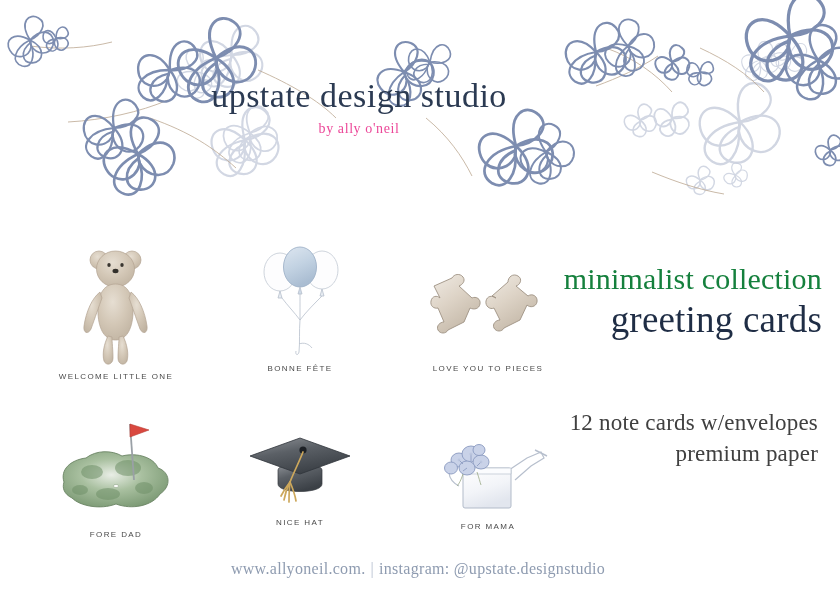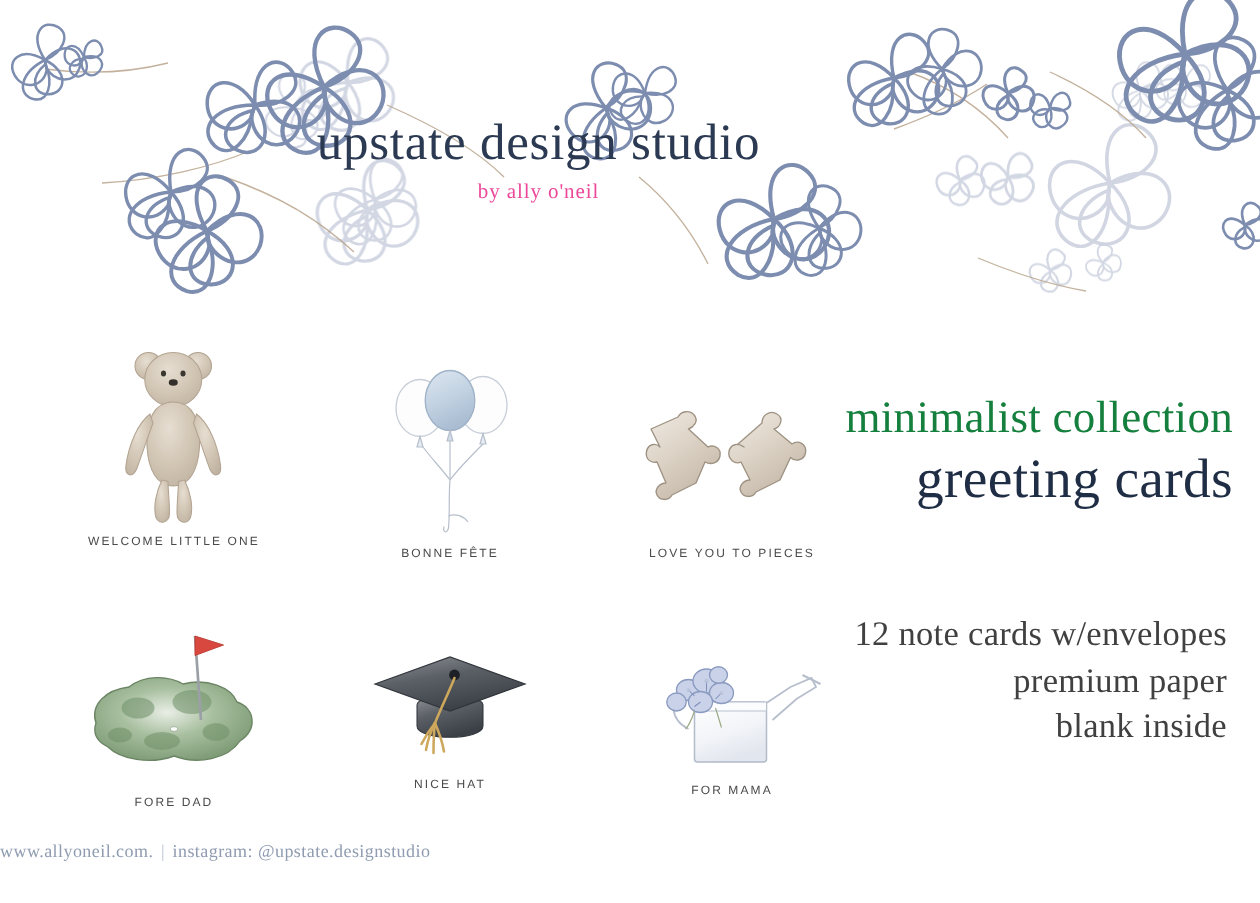--- a/index.html
+++ b/index.html
@@ -105,42 +105,43 @@
   }
   .product .caption {
     margin-top: 6px;
     font-family: "Liberation Sans", sans-serif;
     font-size: 8px;
     letter-spacing: 1.4px;
     color: #4a4a4a;
     text-transform: uppercase;
   }
 
-  #prod-bear     { left: 28px;  top: 228px; text-align: center; }
+  #prod-bear     { left: 28px;  top: 244px; text-align: center; }
   #prod-balloons { left: 212px; top: 246px; }
   #prod-puzzle   { left: 400px; top: 262px; }
   #prod-golf     { left: 28px;  top: 412px; }
   #prod-grad     { left: 212px; top: 430px; }
   #prod-can      { left: 400px; top: 436px; }
 
   #prod-bear .art     { height: 122px; }
   #prod-balloons .art { height: 112px; }
   #prod-puzzle .art   { height: 96px; }
   #prod-golf .art     { height: 112px; }
   #prod-grad .art     { height: 82px; }
   #prod-can .art      { height: 80px; }
 
   
   #footer {
     position: absolute;
     left: 0;
     top: 560px;
     width: 836px;
-    font-family: "Liberation Serif", serif;
-    font-size: 12px;
+    text-align: center;
+    font-family: "Liberation Serif", serif;
+    font-size: 16px;
     color: #8e9bb0;
     letter-spacing: 0.3px;
   }
   #footer .sep { color: #b9c2d1; padding: 0 5px; }
 </style>
 </head>
 <body>
 
 <div id="canvas">
 
@@ -221,21 +222,20 @@
   </div>
 
   <div id="headline">
     <div id="headline-line1">minimalist collection</div>
     <div id="headline-line2">greeting cards</div>
   </div>
 
   <div id="features">
     <div>12 note cards w/envelopes</div>
     <div>premium paper</div>
-    <div>blank inside</div>
   </div>
 
   <div class="product" id="prod-bear">
     <div class="art">
       <svg width="96" height="122" viewBox="0 0 96 122" xmlns="http://www.w3.org/2000/svg">
         <defs>
           <radialGradient id="fur" cx="42%" cy="32%" r="78%">
             <stop offset="0%" stop-color="#e6ded2"></stop>
             <stop offset="52%" stop-color="#d3c7b6"></stop>
             <stop offset="100%" stop-color="#bfb2a0"></stop>

